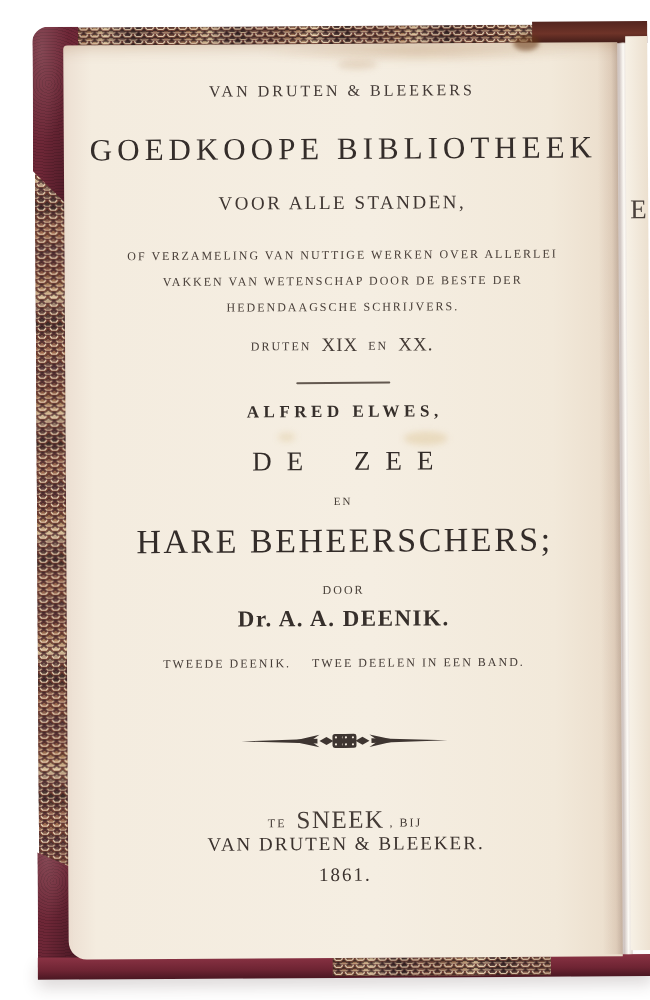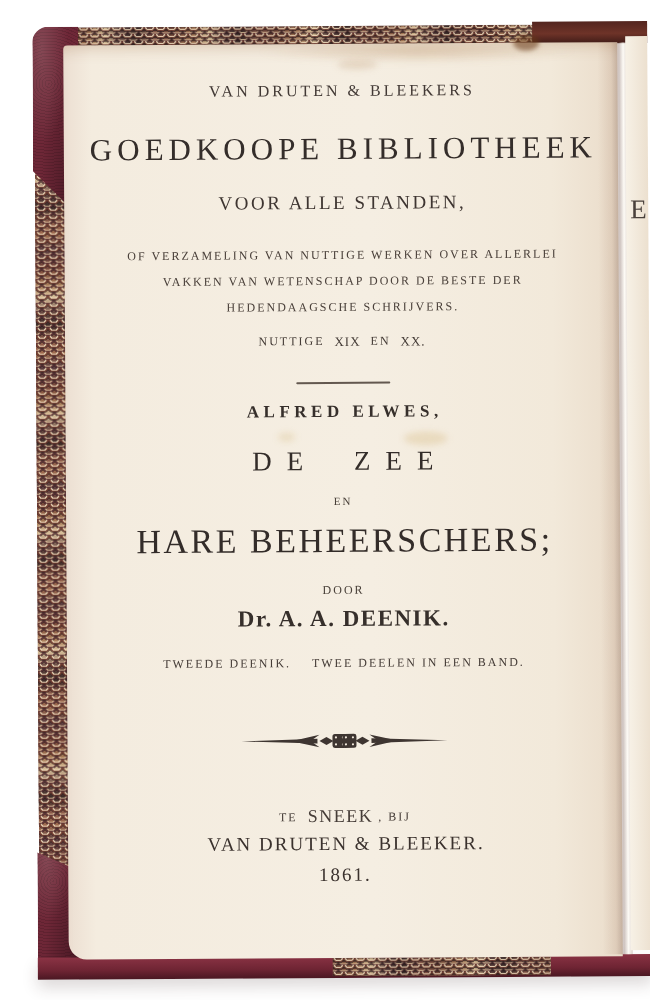--- a/index.html
+++ b/index.html
@@ -85,33 +85,33 @@
 
   
   .txt{position:absolute;left:66px;width:554px;text-align:center;color:#3a312d;
        white-space:nowrap;}
   .l-publisher   {top:82px;  font-size:16px; letter-spacing:3px;  text-indent:3px;  color:#423935;}
   .l-series      {top:131px; font-size:31px; letter-spacing:5px;  text-indent:5px;  color:#342d2a;}
   .l-subtitle    {top:192px; font-size:19px; letter-spacing:2.5px;text-indent:2.5px;color:#3e3531;}
   .l-desc        {font-size:12px; letter-spacing:2px; text-indent:2px; color:#4a403a;}
   .l-desc1{top:248px;} .l-desc2{top:274px;} .l-desc3{top:300px;}
   .l-volumes     {top:334px; font-size:12px; letter-spacing:2px; color:#453c37;}
-  .l-volumes .roman{font-size:13px; letter-spacing:1px; vertical-align:-1px;}
+  .l-volumes .roman{font-size:19px; letter-spacing:1px; vertical-align:-1px;}
   .rule{position:absolute;left:297px;top:382px;width:94px;height:1.6px;
         background:#63584f;border-radius:1px;}
   .l-author      {top:402px; font-size:17px; font-weight:700; letter-spacing:4.5px; text-indent:4.5px; color:#362f2b;}
   .l-title1      {top:446px; font-size:27px; letter-spacing:15px; word-spacing:14px; text-indent:15px; color:#332c29;}
   .l-conj        {top:495px; font-size:11px; letter-spacing:2px;  color:#494039;}
   .l-title2      {top:522px; font-size:34px; letter-spacing:2.5px; text-indent:2.5px; color:#332c29;}
   .l-door        {top:583px; font-size:12px; letter-spacing:2px;  color:#494039;}
   .l-translator  {top:606px; font-size:23px; font-weight:700; letter-spacing:1.5px; color:#362f2b;}
   .l-edition     {top:656px; font-size:12px; letter-spacing:2px;  color:#453c37;}
   .l-edition .gap{display:inline-block;width:16px;}
   .l-place       {top:806px; font-size:12px; letter-spacing:2px;  color:#453c37;}
-  .l-place .big  {font-size:18px; letter-spacing:1.5px; vertical-align:-1px;}
+  .l-place .big  {font-size:25px; letter-spacing:1.5px; vertical-align:-1px;}
   .l-imprint     {top:833px; font-size:19px; letter-spacing:2px;  text-indent:2px; color:#3a312d;}
   .l-year        {top:864px; font-size:19px; letter-spacing:2px;  color:#3a312d;}
   .ornament-wrap{position:absolute;left:66px;top:728px;width:554px;text-align:center;}
   .ornament-wrap svg{display:inline-block;}
 </style>
 </head>
 <body>
 
 <div class="stage">
   <div class="book">
@@ -131,21 +131,21 @@
     <div class="stain stain-b"></div>
     <div class="stain stain-c"></div>
 
     <div class="txt l-publisher">VAN DRUTEN &amp; BLEEKERS</div>
     <div class="txt l-series">GOEDKOOPE BIBLIOTHEEK</div>
     <div class="txt l-subtitle">VOOR ALLE STANDEN,</div>
     <div class="txt l-desc l-desc1">OF VERZAMELING VAN NUTTIGE WERKEN OVER ALLERLEI</div>
     <div class="txt l-desc l-desc2">VAKKEN VAN WETENSCHAP DOOR DE BESTE DER</div>
     <div class="txt l-desc l-desc3">HEDENDAAGSCHE SCHRIJVERS.</div>
     <div class="txt l-volumes">
-      <span>NUTTIGE</span>&nbsp;
+      <span>DRUTEN</span>&nbsp;
       <span class="roman">XIX</span>&nbsp;
       <span>EN</span>&nbsp;
       <span class="roman">XX.</span>
     </div>
 
     <div class="rule"></div>
 
     <div class="txt l-author">ALFRED ELWES,</div>
     <div class="txt l-title1">DE ZEE</div>
     <div class="txt l-conj">EN</div>

